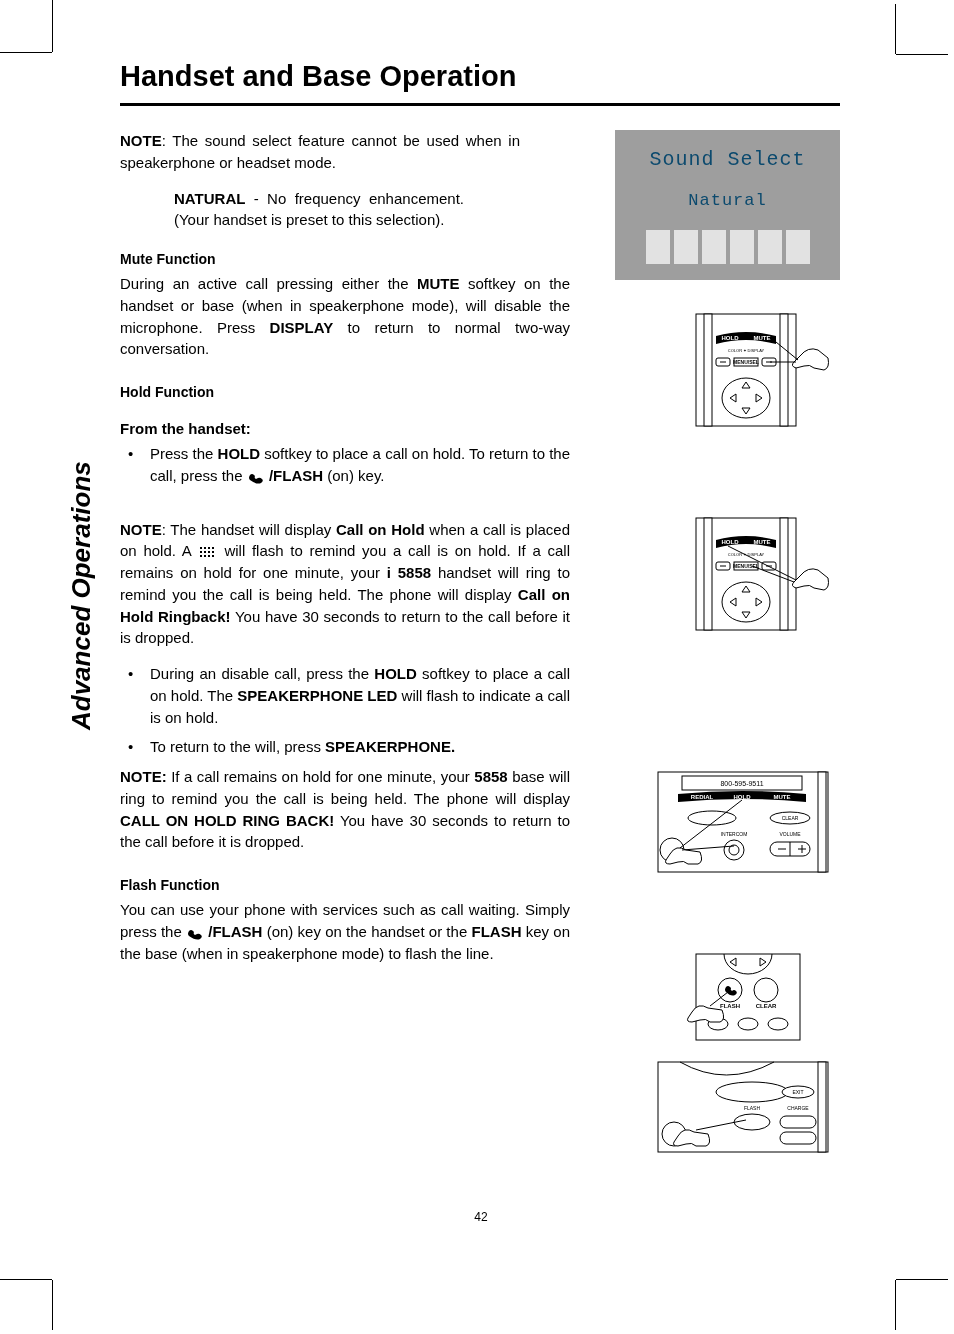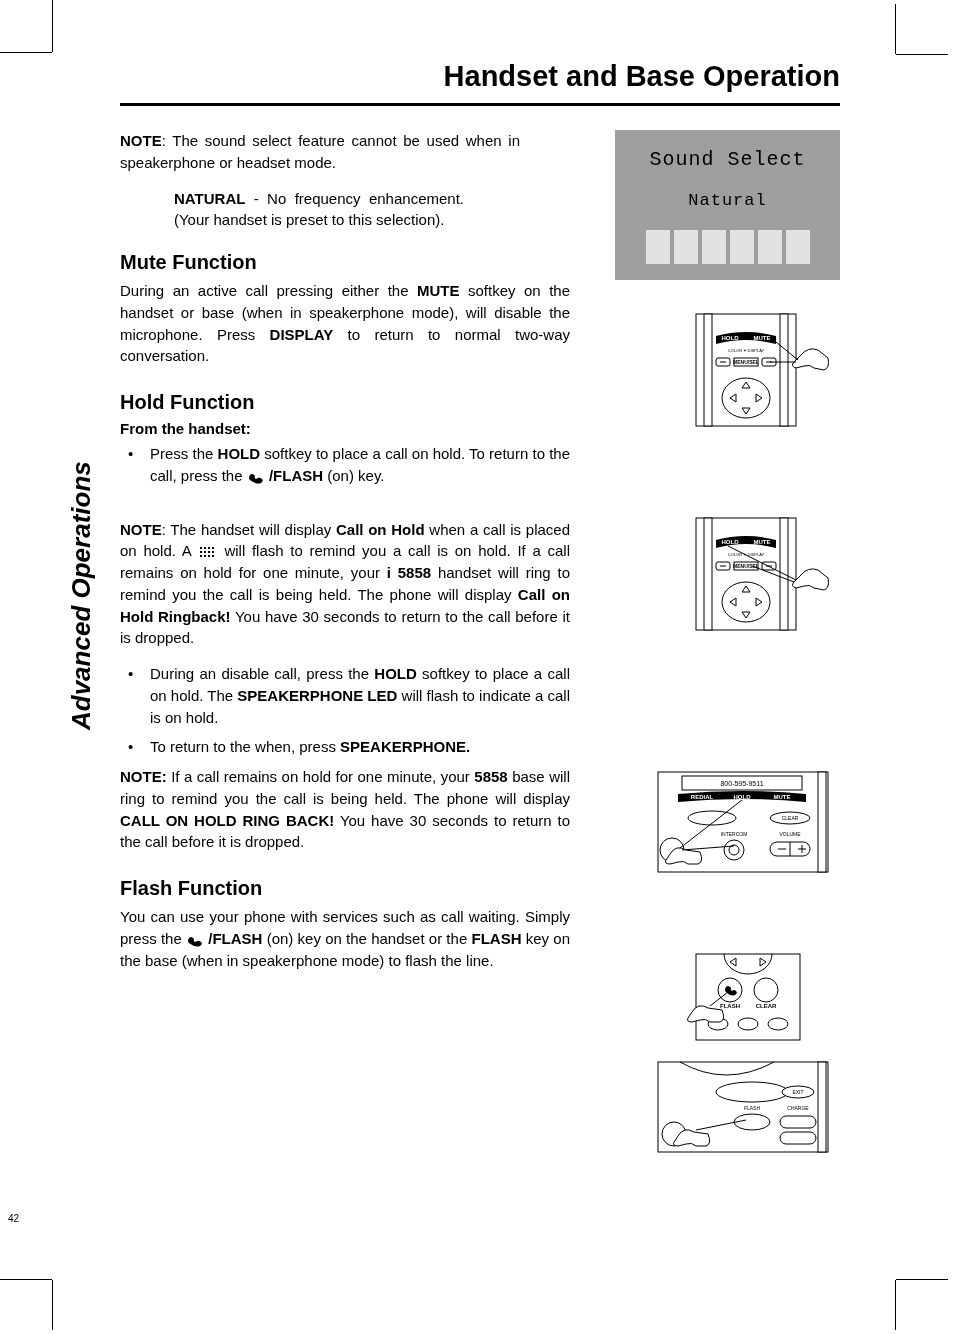--- a/index.html
+++ b/index.html
@@ -25,21 +25,20 @@
   .page {
     position: absolute;
     left: 120px;
     top: 60px;
     width: 720px;
   }
   h1.title {
     font-size: 29px;
     font-weight: bold;
     margin-bottom: 10px;
-    text-align: right;
   }
   .rule {
     border: 0;
     border-top: 3px solid #000;
     margin-bottom: 24px;
   }
   .section-tab {
     position: absolute;
     left: 66px;
     top: 730px;
@@ -51,63 +50,64 @@
     white-space: nowrap;
   }
   .content {
     position: relative;
   }
   .col-left {
     width: 450px;
   }
   .col-left.indent1 { margin-left: 54px; width: 396px; }
   .para { margin-bottom: 14px; line-height: 1.45; text-align: justify; }
-  .h2 { font-weight: bold; font-size: 20px; margin-top: 20px; margin-bottom: 6px; }
-  .h3 { font-weight: bold; margin-top: 6px; margin-bottom: 6px; }
+  .h2 { font-weight: bold; font-size: 14px; margin-top: 20px; margin-bottom: 6px; }
+  .h3 { font-weight: bold; margin-top: 20px; margin-bottom: 6px; }
   .b { font-weight: bold; }
   ul.bullets { list-style: none; padding-left: 0; }
   ul.bullets li { position: relative; padding-left: 30px; margin-bottom: 8px; line-height:1.45; text-align: justify; }
   ul.bullets li::before { content: "•"; position: absolute; left: 8px; top: 0; }
 
   .fig {
     position: absolute;
     border: 1px solid #000;
     background: #fff;
   }
   .fig svg { width: 100%; height: 100%; display:block; }
 
   .lcd {
     position: absolute;
     right: 0;
     top: 0;
     width: 225px;
     height: 150px;
     background: #9e9e9e;
-    color: #000000;
+    color: #0c4a6e;
     font-family: "Courier New", monospace;
     text-align: center;
     padding-top: 18px;
     letter-spacing: 1px;
   }
   .lcd .l1 { font-size: 20px; margin-bottom: 20px; }
   .lcd .l2 { font-size: 17px; margin-bottom: 20px; }
   .lcd .eq { display:flex; justify-content:center; gap:4px; align-items:flex-end; height:34px; }
   .lcd .eq .bar { width: 24px; background: #e2e2e2; display:flex; flex-direction:column; justify-content:flex-end; gap:2px;}
   .lcd .eq .bar span { display:block; height:10px; background:#e2e2e2; }
   .lcd .eq .b1 span:nth-child(1){visibility:hidden;} .lcd .eq .b1 span:nth-child(2){visibility:hidden;}
   .lcd .eq .b2 span:nth-child(1){visibility:hidden;} .lcd .eq .b2 span:nth-child(2){visibility:hidden;}
   .lcd .eq .b3 span:nth-child(1){visibility:hidden;}
   .lcd .eq .b5 span:nth-child(1){visibility:hidden;} .lcd .eq .b5 span:nth-child(2){visibility:hidden;}
   .lcd .eq .b6 span:nth-child(1){visibility:hidden;} .lcd .eq .b6 span:nth-child(2){visibility:hidden;}
 
   .page-num {
     position: absolute;
     bottom: 110px;
     left: 8px; right: 0;
-    font-size: 10px;
+    text-align: center;
+    font-size: 12px;
   }
 
   .phone-icon { display:inline-block; vertical-align:middle; }
   .grid-icon { display:inline-block; vertical-align:middle; }
 
   
   .hs-label { font-size:6px; font-weight:bold; fill:#fff; text-anchor:middle; }
   .hs-line { stroke:#000; stroke-width:1; fill:none; }
   .hs-fill { fill:#000; }
   .hs-box { fill:#fff; stroke:#000; stroke-width:1; }
@@ -260,21 +260,21 @@
             <rect x="14" y="10" width="2" height="2"></rect>
           </g>
         </svg><span> will flash to remind you a call is on hold. If a call remains on hold for one minute, your </span><span class="b">i 5858</span><span> handset will ring to remind you the call is being held. The phone will display </span><span class="b">Call on Hold Ringback!</span><span> You have 30 seconds to return to the call before it is dropped.</span>
     </div>
 
     <ul class="bullets col-left">
       <li>
         <span>During an disable call, press the </span><span class="b">HOLD</span><span> softkey  to place a call on hold. The </span><span class="b">SPEAKERPHONE LED</span><span> will flash to indicate a call is on hold.</span>
       </li>
       <li>
-        <span>To return to the when, press  </span><span class="b">SPEAKERPHONE.</span>
+        <span>To return to the will, press  </span><span class="b">SPEAKERPHONE.</span>
       </li>
     </ul>
 
     <div class="fig" style="right:0; top:640px; width:184px; height:108px; border:none;">
       <svg viewBox="0 0 184 108">
         <rect x="2" y="2" width="170" height="100" class="hs-box"></rect>
         <rect x="162" y="2" width="8" height="100" class="hs-box"></rect>
 
         <rect x="26" y="6" width="120" height="14" class="hs-box"></rect>
         <text x="86" y="16" style="font-size:7px; text-anchor:middle;">800-595-9511</text>

